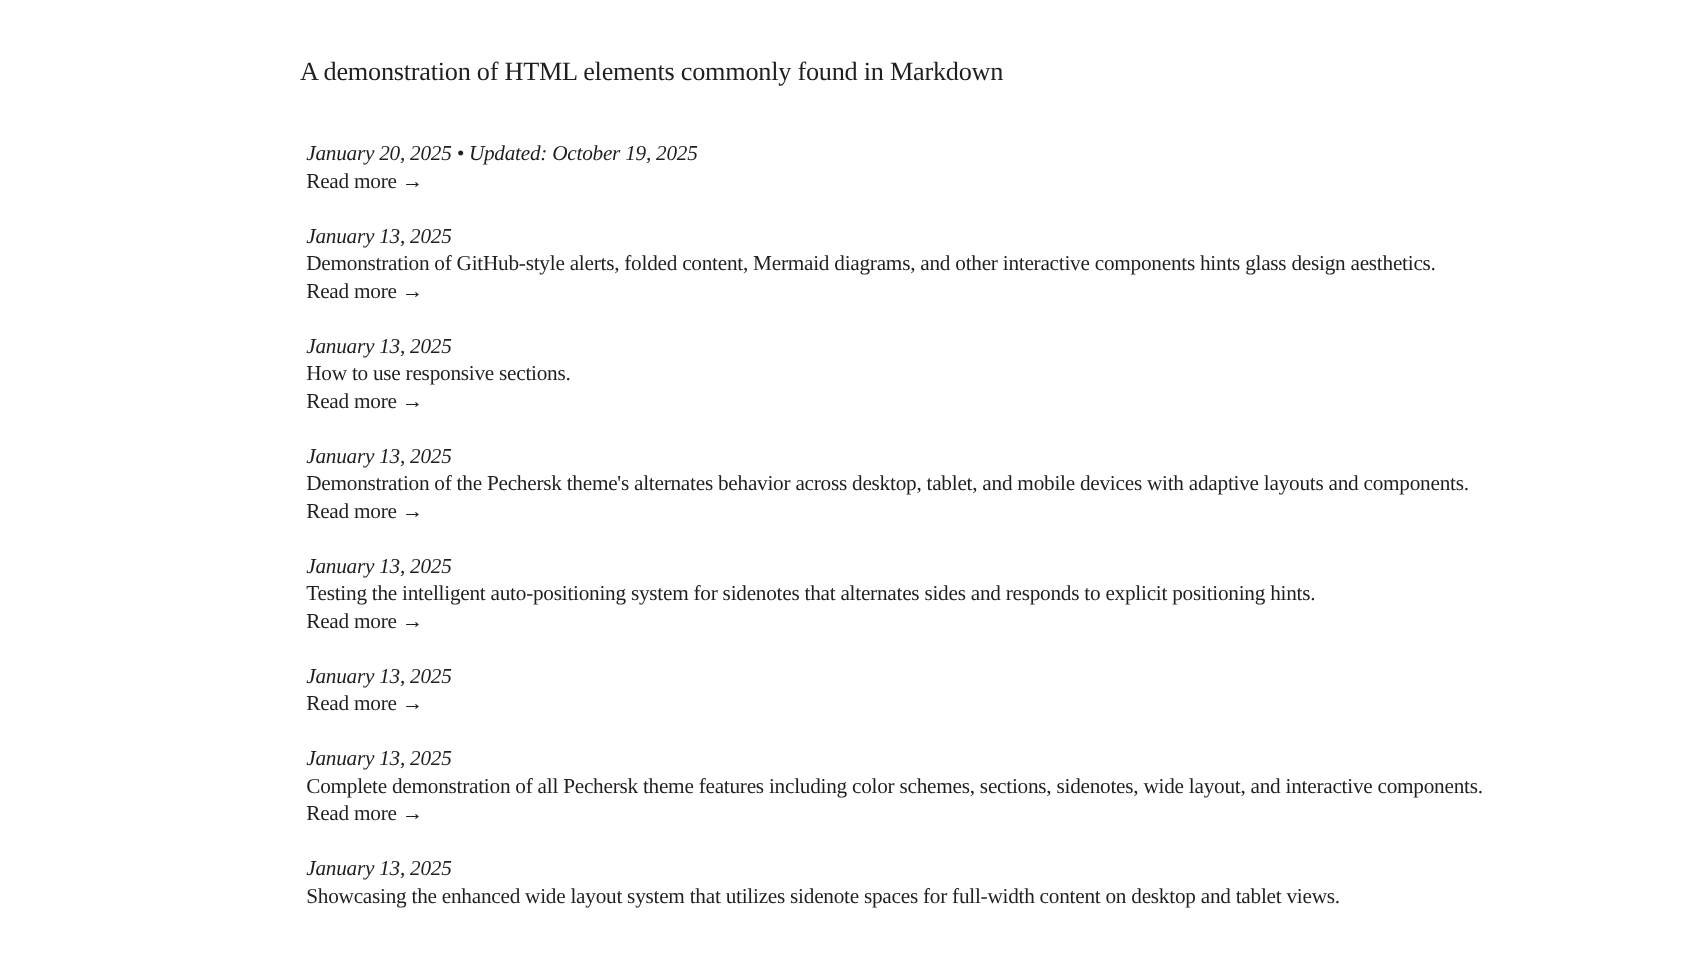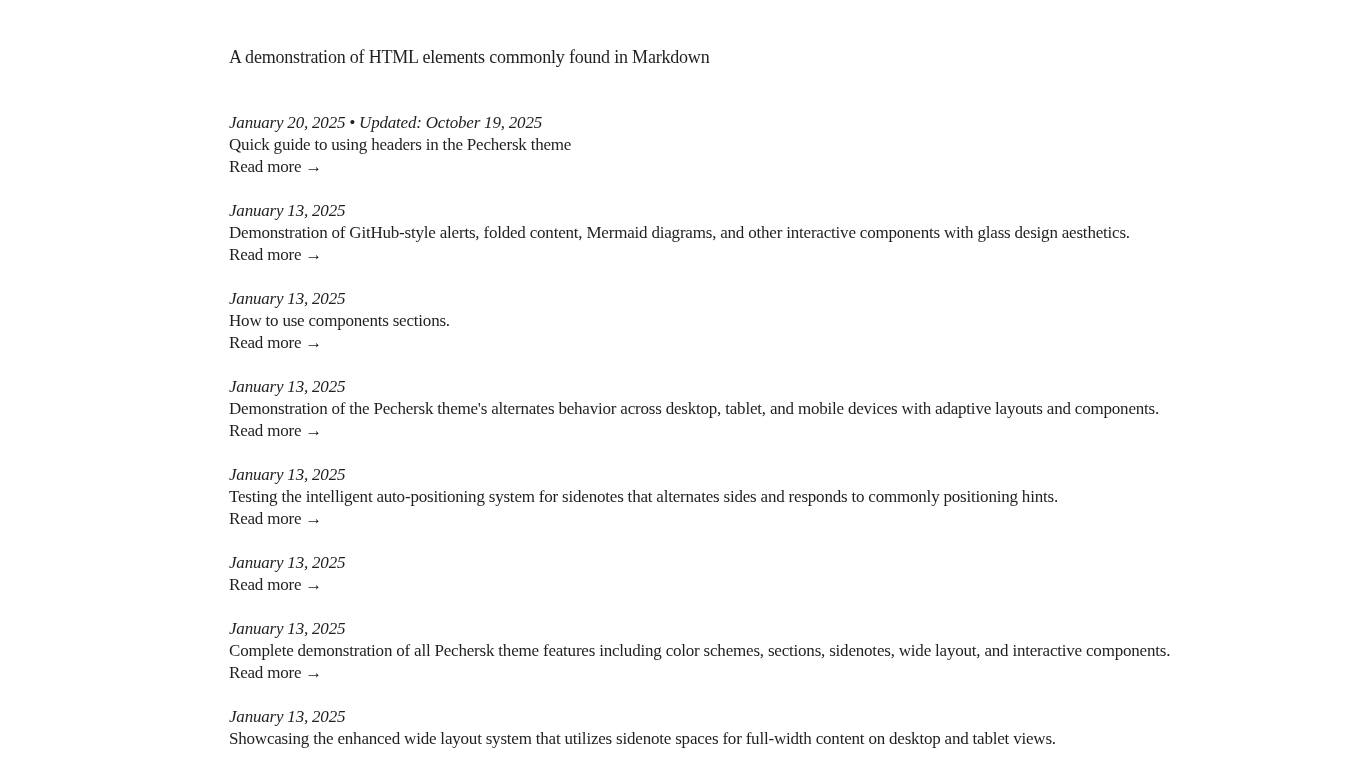--- a/index.html
+++ b/index.html
@@ -11,28 +11,28 @@
     width: 1360px;
     height: 765px;
     overflow: hidden;
     font-family: "Liberation Serif", "DejaVu Serif", serif;
     color: #1f1f1f;
   }
   .page {
     padding: 46px 0 0 229px;
   }
   .intro {
-    margin: 0 0 44px 0;
-    font-size: 18px;
+    margin: 0 0 44px 11px;
+    font-size: 21px;
     line-height: 22px;
     letter-spacing: -0.2px;
     white-space: nowrap;
   }
   .post-entry {
-    margin: 0 0 22px 0;
+    margin: 0 0 22px 16px;
   }
   .post-entry .date-line,
   .post-entry .description,
   .post-entry .read-more {
     display: block;
     font-size: 17px;
     line-height: 22px;
     letter-spacing: -0.2px;
     white-space: nowrap;
   }
@@ -51,45 +51,44 @@
 <body>
 
 <div class="page">
 
   <p class="intro">A demonstration of HTML elements commonly found in Markdown</p>
 
   <div>
 
     <article class="post-entry">
       <span class="date-line">January 20, 2025 • Updated: October 19, 2025</span>
-      <span class="description">Quick guide to using headers in the Pechersk theme</span>
       <a class="read-more" href="#">Read more →</a>
     </article>
 
     <article class="post-entry">
       <span class="date-line">January 13, 2025</span>
-      <span class="description">Demonstration of GitHub-style alerts, folded content, Mermaid diagrams, and other interactive components with glass design aesthetics.</span>
+      <span class="description">Demonstration of GitHub-style alerts, folded content, Mermaid diagrams, and other interactive components hints glass design aesthetics.</span>
       <a class="read-more" href="#">Read more →</a>
     </article>
 
     <article class="post-entry">
       <span class="date-line">January 13, 2025</span>
-      <span class="description">How to use components sections.</span>
+      <span class="description">How to use responsive sections.</span>
       <a class="read-more" href="#">Read more →</a>
     </article>
 
     <article class="post-entry">
       <span class="date-line">January 13, 2025</span>
       <span class="description">Demonstration of the Pechersk theme's alternates behavior across desktop, tablet, and mobile devices with adaptive layouts and components.</span>
       <a class="read-more" href="#">Read more →</a>
     </article>
 
     <article class="post-entry">
       <span class="date-line">January 13, 2025</span>
-      <span class="description">Testing the intelligent auto-positioning system for sidenotes that alternates sides and responds to commonly positioning hints.</span>
+      <span class="description">Testing the intelligent auto-positioning system for sidenotes that alternates sides and responds to explicit positioning hints.</span>
       <a class="read-more" href="#">Read more →</a>
     </article>
 
     <article class="post-entry">
       <span class="date-line">January 13, 2025</span>
       <a class="read-more" href="#">Read more →</a>
     </article>
 
     <article class="post-entry">
       <span class="date-line">January 13, 2025</span>

